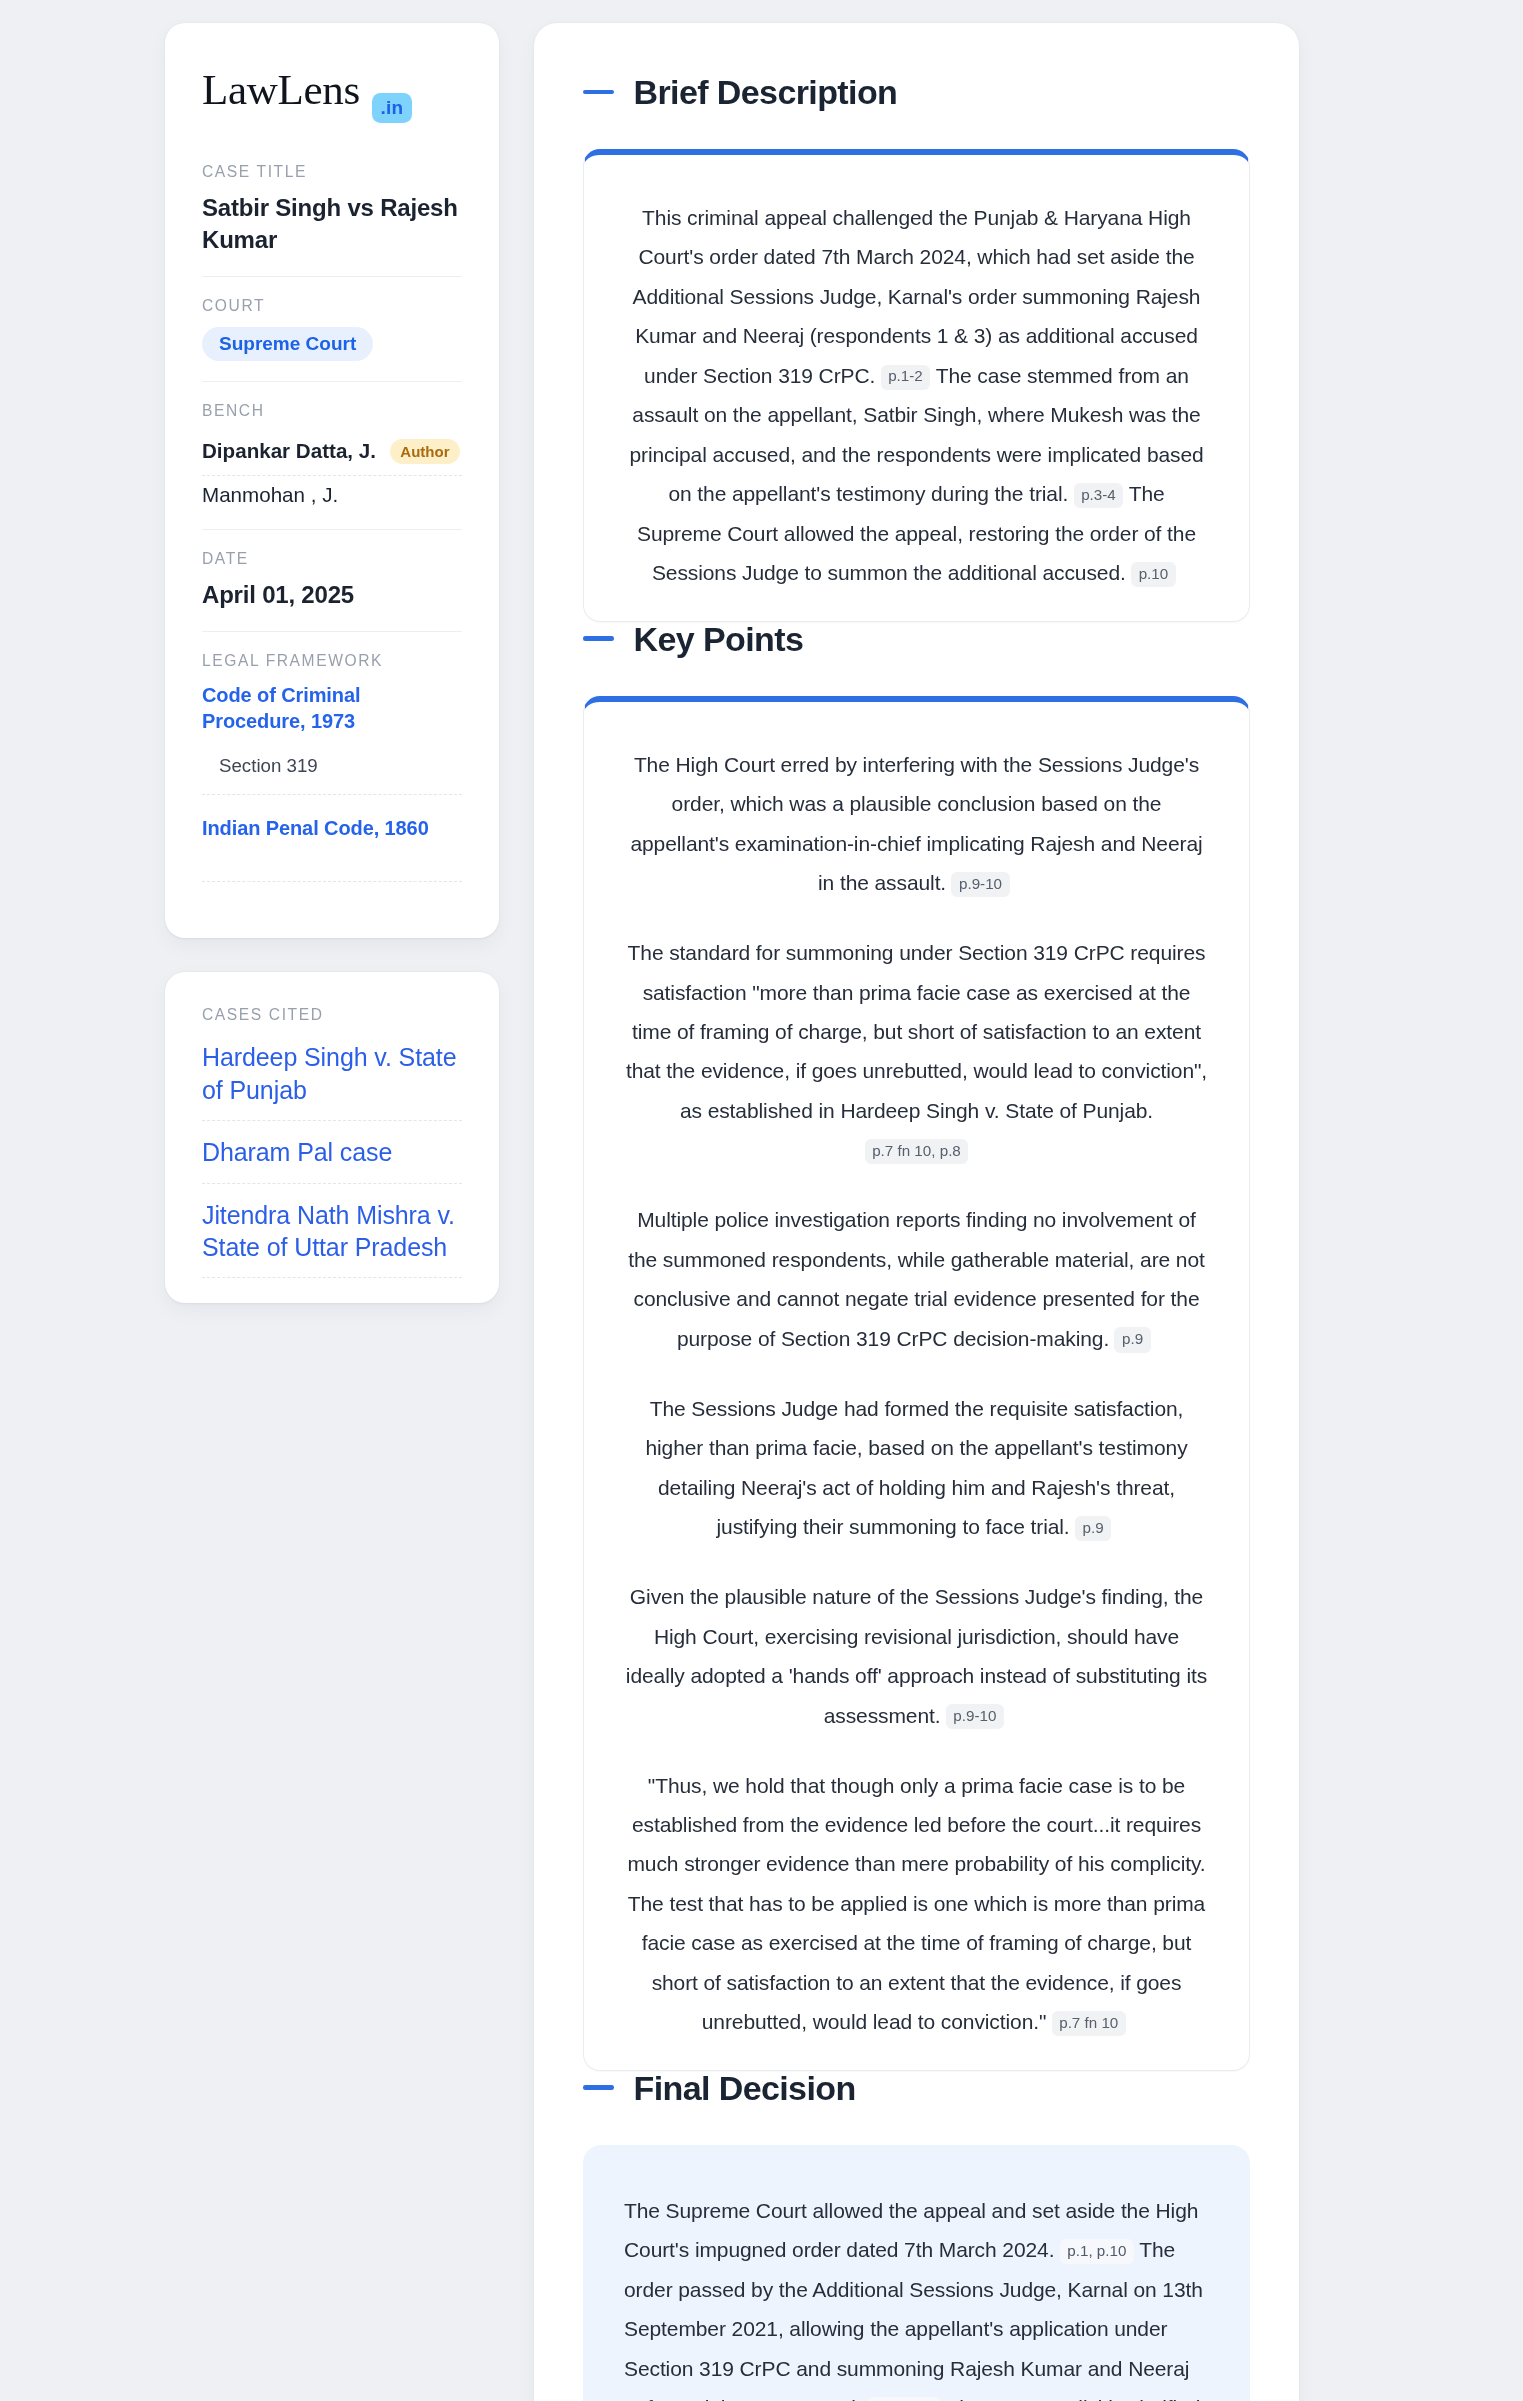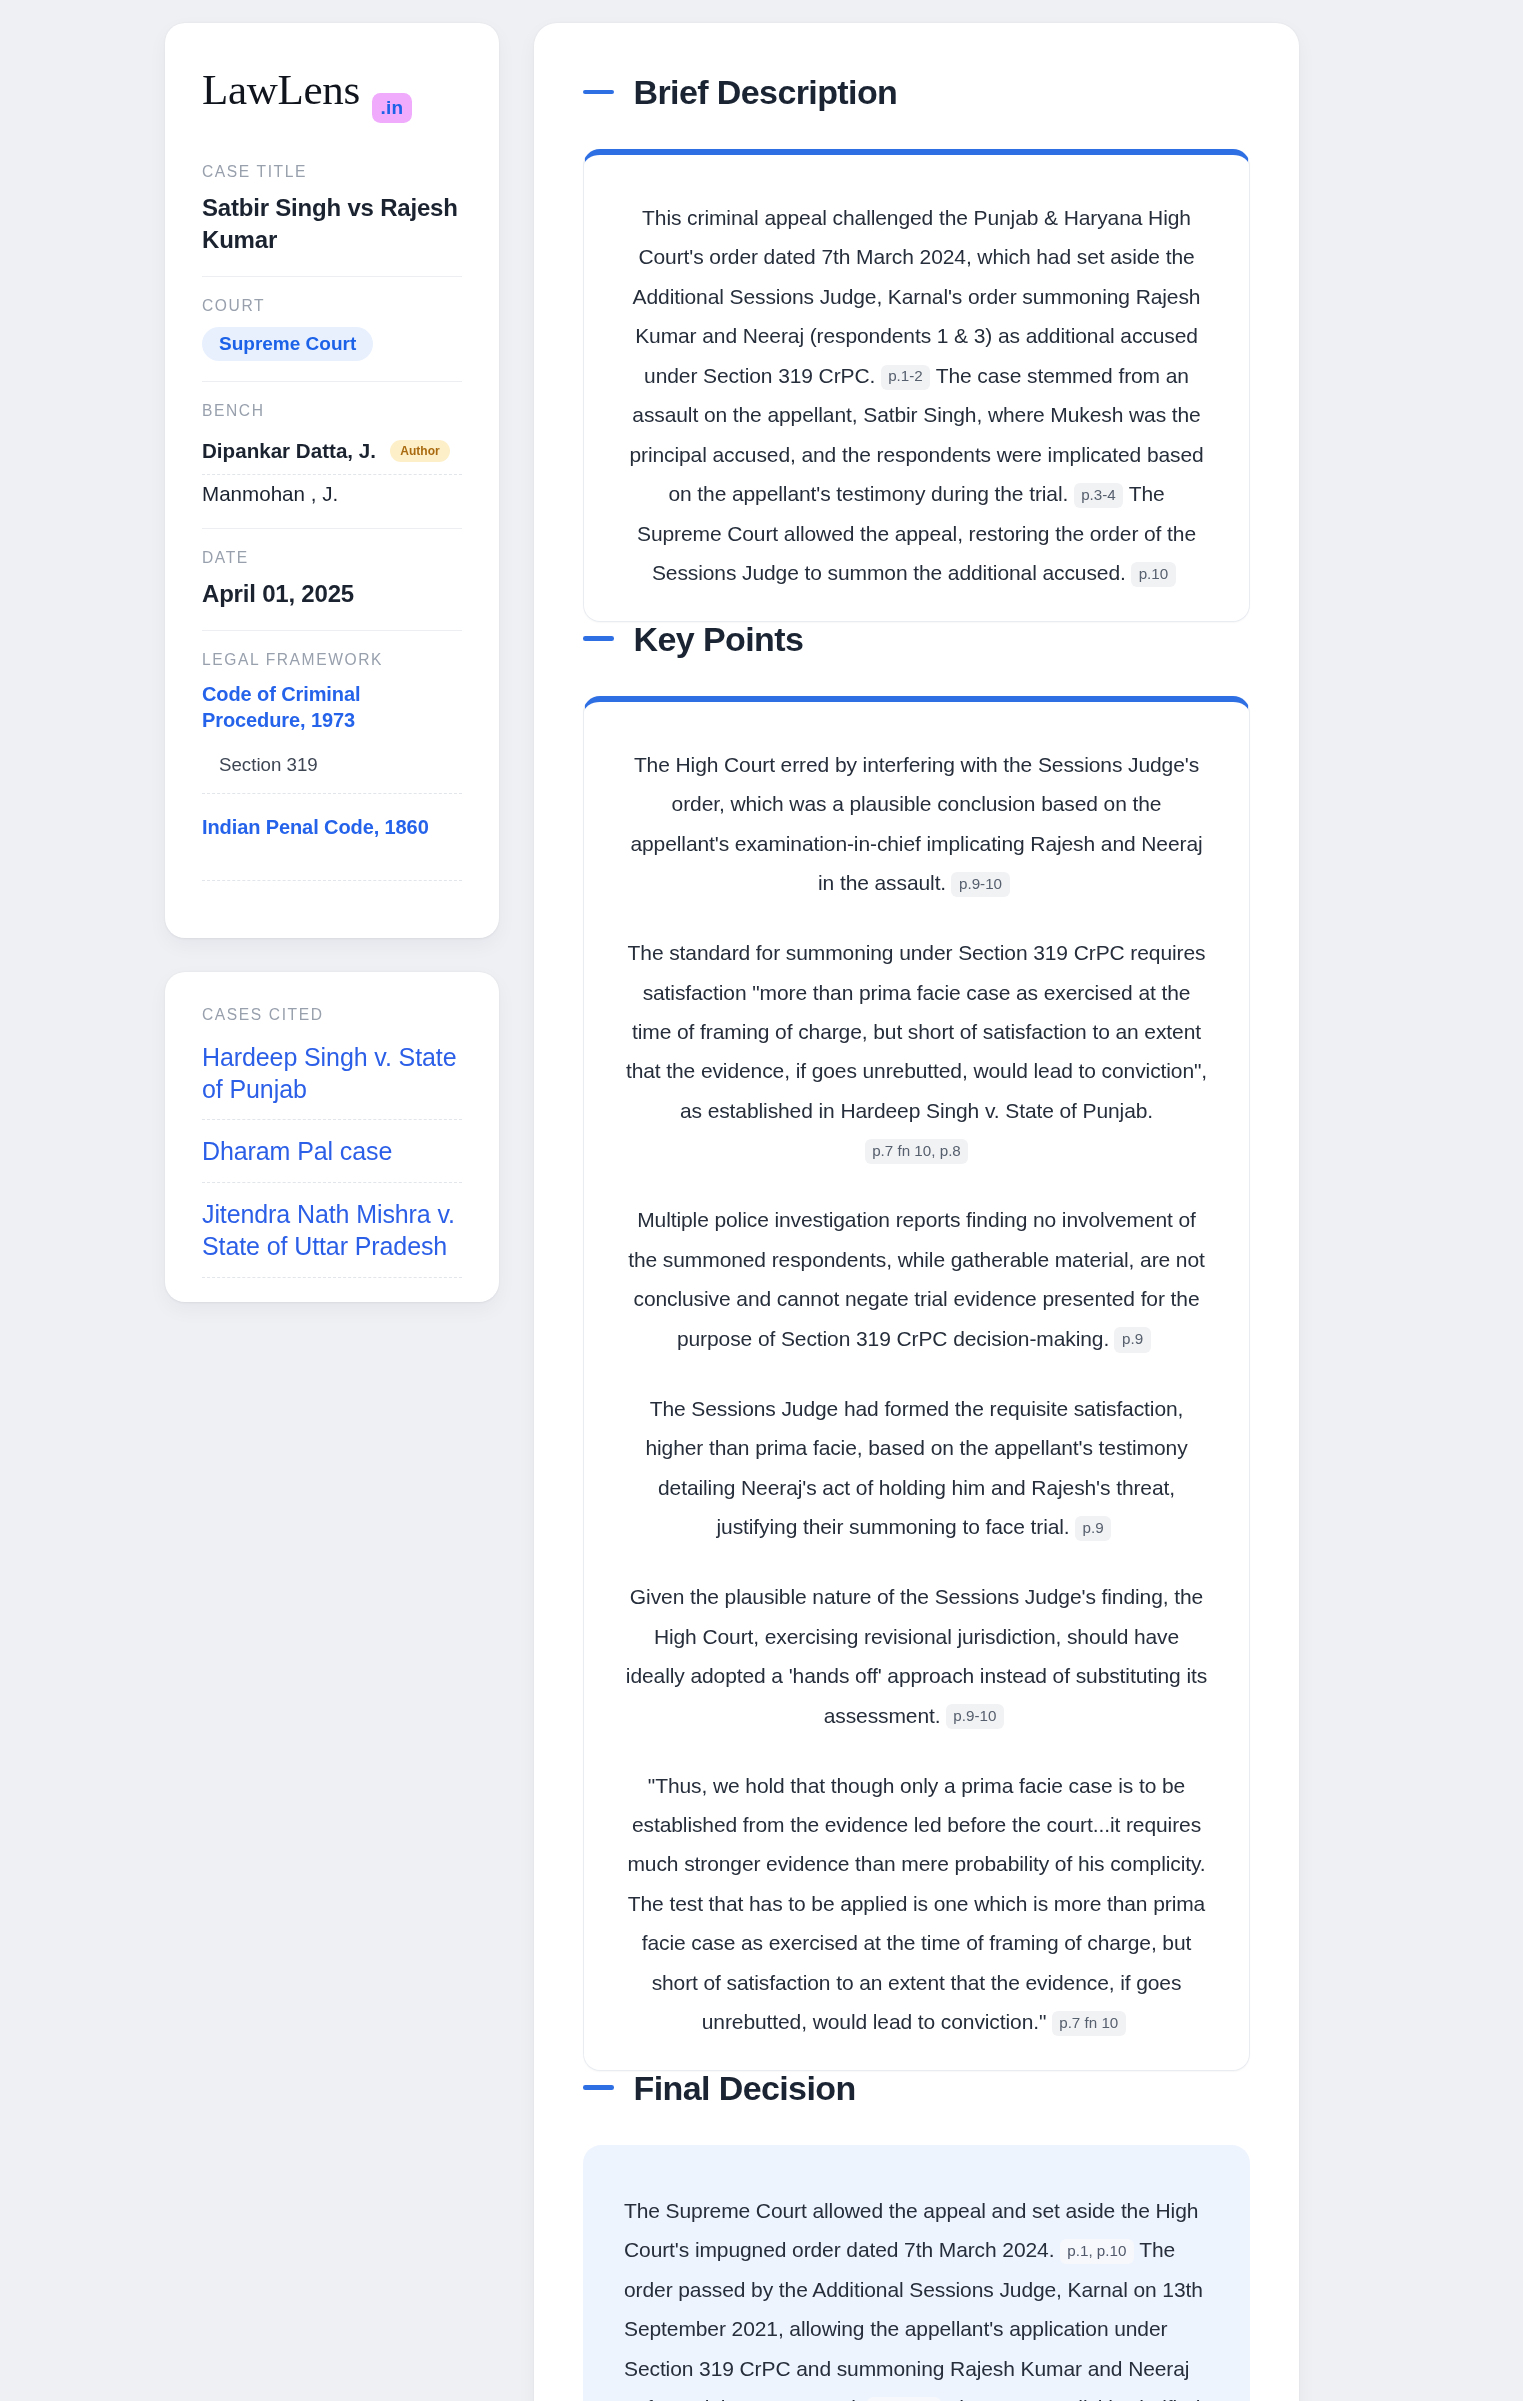--- a/index.html
+++ b/index.html
@@ -46,21 +46,21 @@
     margin-bottom: 40px;
   }
   .logo-text {
     font-family: "Liberation Serif", serif;
     font-size: 43px;
     line-height: 1;
     color: #10141c;
     letter-spacing: -0.3px;
   }
   .logo-badge {
-    background: #f0abfc;
+    background: #7dd3fc;
     color: #1b62e8;
     font-size: 19px;
     font-weight: 700;
     border-radius: 8.4px;
     padding: 4.6px 8.4px 6.1px 8.4px;
     line-height: 1;
     letter-spacing: 0.2px;
     margin-top: 36px;
   }
 
@@ -99,21 +99,21 @@
     gap: 13.7px;
     padding: 7.6px 0 10.7px 0;
     border-bottom: 1.5px dashed #e2e5ea;
   }
   .judge-row.tail { border-bottom: none; padding-bottom: 1.5px; }
   .judge-name { font-size: 20.6px; color: #1b2330; }
   .judge-name.is-author { font-weight: 700; }
   .author-tag {
     background: #fdefc8;
     color: #a96a10;
-    font-size: 12px;
+    font-size: 15px;
     font-weight: 700;
     border-radius: 761px;
     padding: 4.6px 10.7px 5.3px 10.7px;
     line-height: 1;
   }
 
   .law-group { margin-top: 3px; }
   .law-title {
     font-size: 20px;
     font-weight: 700;

